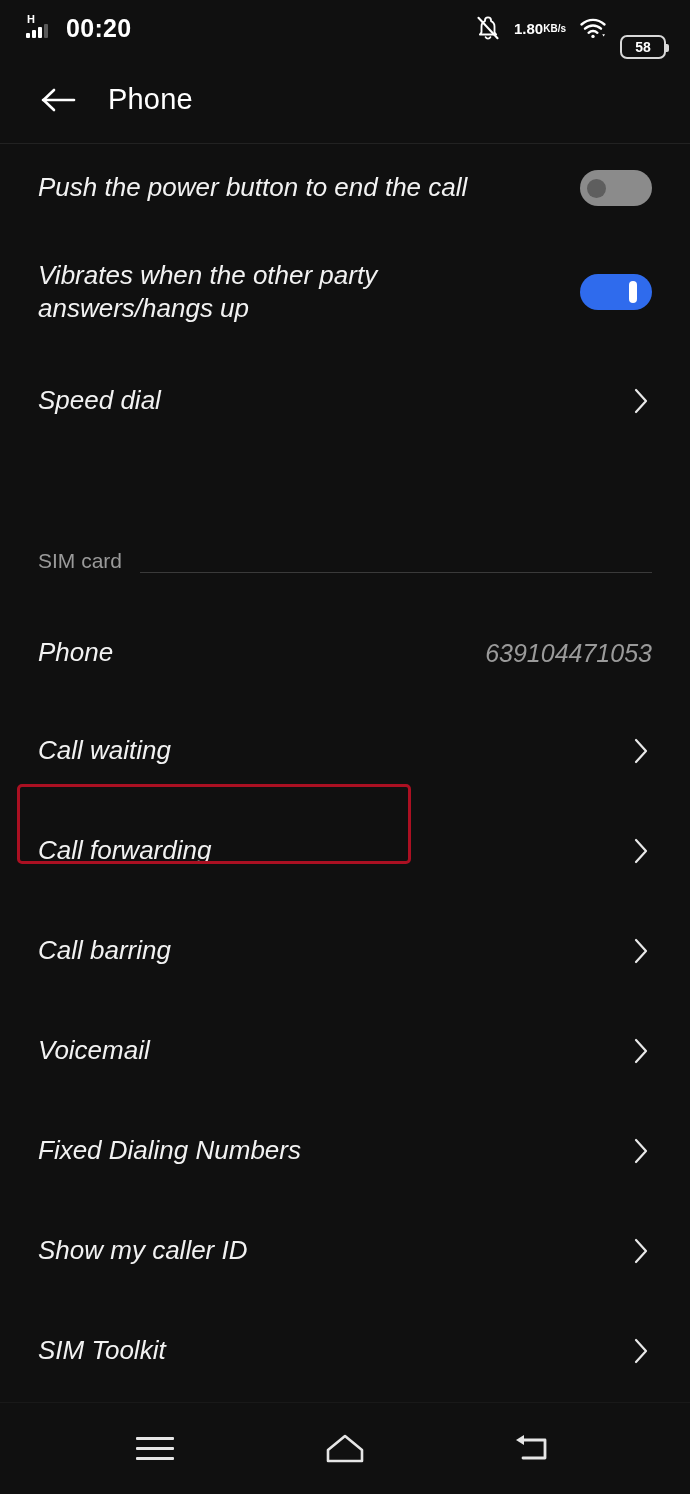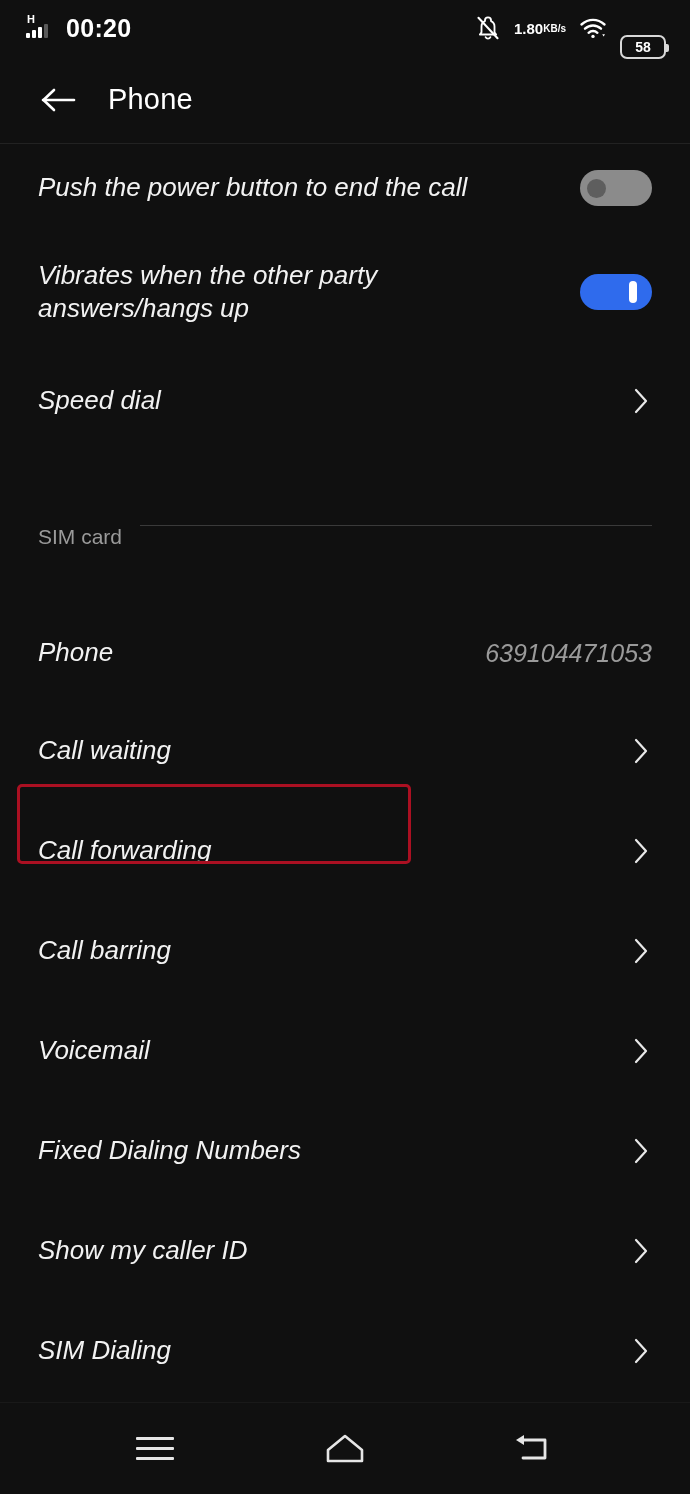--- a/index.html
+++ b/index.html
@@ -159,21 +159,21 @@
     position: absolute;
     right: 15px; top: 7px;
     width: 8px; height: 22px;
     border-radius: 4px;
     background: #ffffff;
   }
 
   
   .section {
     display: flex;
-    align-items: flex-start;
+    align-items: flex-end;
     gap: 18px;
     padding: 0 38px;
     height: 48px;
   }
   .section-label {
     font-size: 21px;
     color: #9a9a9a;
     white-space: nowrap;
   }
   .section-rule {
@@ -334,21 +334,21 @@
     </div>
 
     <div class="row" style="height:100px">
       <div class="row-label">Show my caller ID</div>
       <svg class="chev" viewBox="0 0 16 28">
         <polyline points="3,3 13,14 3,25" fill="none" stroke="#e8e8e8" stroke-width="2.2" stroke-linecap="round" stroke-linejoin="round"></polyline>
       </svg>
     </div>
 
     <div class="row" style="height:100px">
-      <div class="row-label">SIM Dialing</div>
+      <div class="row-label">SIM Toolkit</div>
       <svg class="chev" viewBox="0 0 16 28">
         <polyline points="3,3 13,14 3,25" fill="none" stroke="#e8e8e8" stroke-width="2.2" stroke-linecap="round" stroke-linejoin="round"></polyline>
       </svg>
     </div>
   </div>
 
   <div class="highlight-box" style="left:17px; top:784px; width:394px; height:80px;"></div>
 
   <div class="nav-bar">
     <div class="nav-btn">

